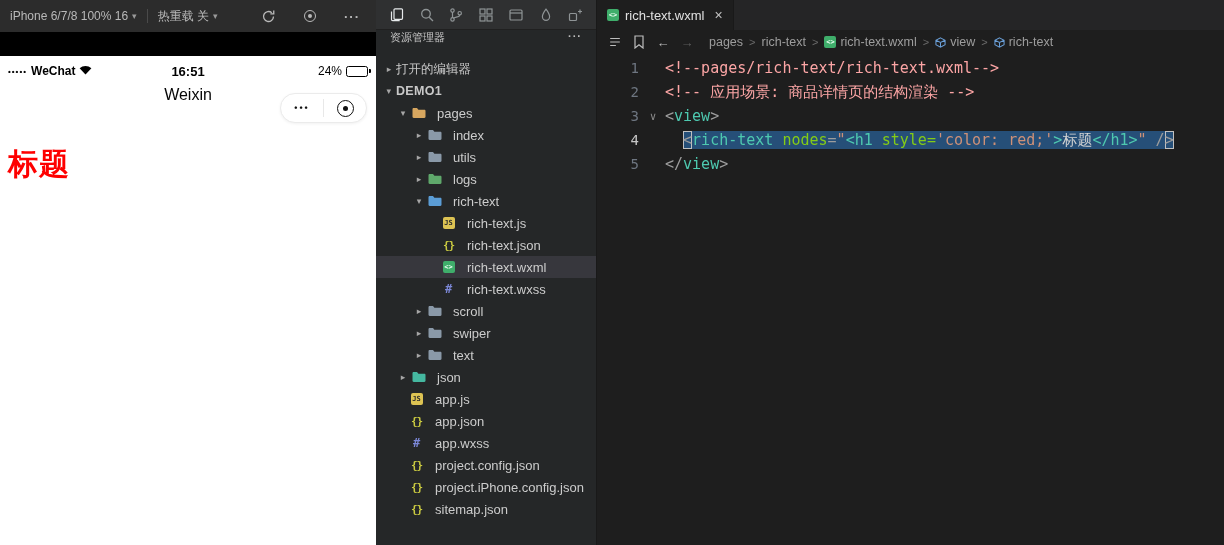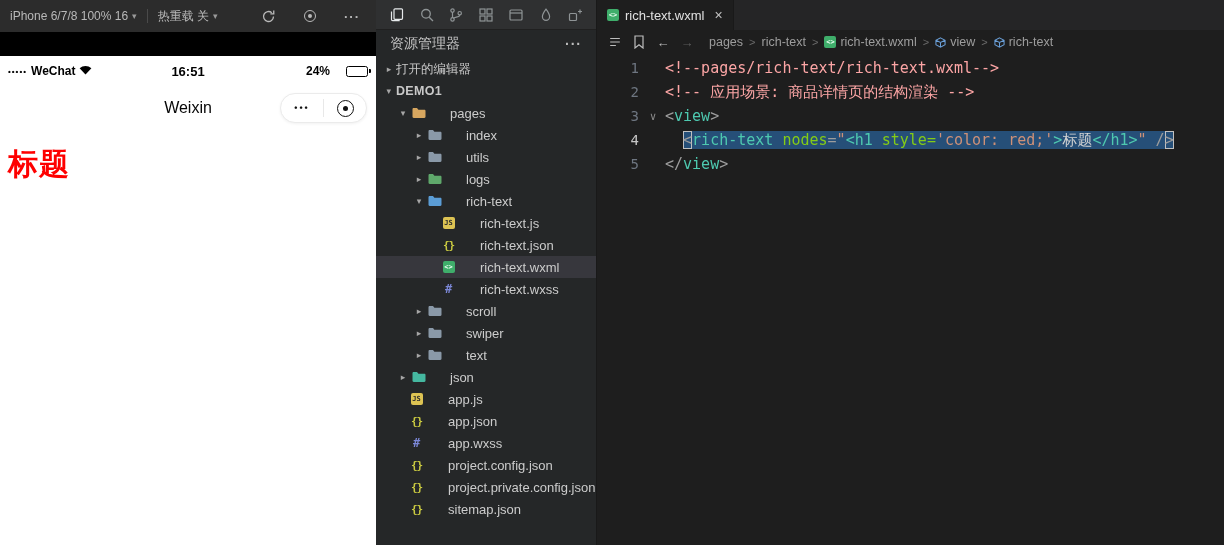--- a/index.html
+++ b/index.html
@@ -17,50 +17,50 @@
   .tb-icon:last-child{margin-right:4px}
   .rec-outer{width:12px;height:12px;border:1.5px solid #b9b9b9;border-radius:50%;display:inline-flex;align-items:center;justify-content:center}
   .rec-inner{width:4px;height:4px;background:#b9b9b9;border-radius:50%}
   .more-dots{font-size:13px;font-weight:bold;letter-spacing:1px}
   .sim-black{height:24px;flex:none;background:#000}
   .phone{flex:1;background:#fff;display:flex;flex-direction:column}
   .status-bar{height:30px;flex:none;display:flex;align-items:center;padding:0 8px;color:#000;position:relative}
   .sb-left{display:flex;align-items:center;gap:4px;font-size:12px;font-weight:700;z-index:1}
   .signal{font-size:8px;letter-spacing:1px}
   .sb-time{position:absolute;left:0;right:0;text-align:center;font-size:13px;font-weight:700}
-  .sb-right{margin-left:auto;display:flex;align-items:center;gap:16px;font-size:12px;font-weight:700;z-index:1}
+  .sb-right{margin-left:auto;display:flex;align-items:center;gap:4px;font-size:12px;font-weight:400;z-index:1}
   .battery{width:22px;height:11px;border:1px solid #000;border-radius:2.5px;position:relative;padding:1px}
   .battery::after{content:"";position:absolute;right:-4px;top:2.5px;width:2.5px;height:4px;background:#000;border-radius:0 1px 1px 0}
   .battery-fill{width:24%;height:100%;background:#000}
-  .nav-bar{height:44px;flex:none;position:relative;display:flex;align-items:center;justify-content:center}
+  .nav-bar{height:44px;flex:none;position:relative;display:flex;align-items:flex-start;justify-content:center}
   .nav-title{font-size:16px;color:#060606}
   .capsule{position:absolute;right:9px;top:7px;width:87px;height:30px;border:1px solid #ebebeb;border-radius:16px;background:#fff;display:flex;box-shadow:0 1px 3px rgba(0,0,0,.06)}
   .capsule-half{flex:1;display:flex;align-items:center;justify-content:center;cursor:pointer}
   .capsule-div{width:1px;background:#e8e8e8;margin:5px 0}
   .cap-dots{font-size:9px;letter-spacing:2px;color:#111;font-weight:bold}
   .cap-target{width:17px;height:17px;border:1.7px solid #111;border-radius:50%;display:flex;align-items:center;justify-content:center}
   .cap-target::after{content:"";width:5px;height:5px;background:#111;border-radius:50%}
   .page-body{flex:1;padding:14px 8px}
   .page-heading{color:#fe0000;font-size:30px;font-weight:bold;letter-spacing:1px}
 
   
   .explorer{width:221px;flex:none;background:#252728;display:flex;flex-direction:column;border-right:1px solid #191919;color:#ccc}
   .activity-bar{height:30px;flex:none;background:#2f3031;display:flex;align-items:center;justify-content:space-evenly;color:#8f9496;border-bottom:1px solid #202020}
   .ab-icon{display:inline-flex;width:18px;height:18px;align-items:center;justify-content:center;cursor:pointer}
   .ab-icon.active{color:#e6e9eb}
-  .explorer-header{height:28px;flex:none;display:flex;align-items:center;padding:0 14px;font-size:14px;color:#c3c3c3}
+  .explorer-header{height:28px;flex:none;display:flex;align-items:flex-start;padding:0 14px;font-size:11px;color:#c3c3c3}
   .explorer-more{margin-left:auto;font-weight:bold;color:#bdbdbd;letter-spacing:1px;cursor:pointer}
   .section-row{height:22px;flex:none;display:flex;align-items:center;font-size:12.5px;padding-left:6px;color:#c9c9c9;cursor:pointer}
   .section-row .chev{width:14px;flex:none;font-size:9px;text-align:center;color:#a6a6a6}
   .section-row.demo{font-weight:700;letter-spacing:.3px}
   .file-tree{flex:1;overflow:hidden}
   .tree-row{height:22px;display:flex;align-items:center;font-size:13px;cursor:pointer;white-space:nowrap}
   .tree-row.selected{background:#37373d}
   .chevron{width:14px;flex:none;font-size:9px;text-align:center;color:#a6a6a6}
-  .tree-icon{width:17px;flex:none;display:inline-flex;align-items:flex-end;justify-content:center;margin-right:23px}
+  .tree-icon{width:17px;flex:none;display:inline-flex;align-items:flex-end;justify-content:center;margin-right:10px}
   .fi{display:inline-flex;align-items:center;justify-content:center;font-weight:bold;font-family:"DejaVu Sans Mono","Liberation Mono",monospace}
   .fi-js{width:12px;height:12px;background:#ddc353;color:#2b2b2b;font-size:7px;border-radius:2px}
   .fi-json{color:#cbcb41;font-size:11px;letter-spacing:-1px}
   .fi-wxml{width:12px;height:12px;background:#3fae6b;color:#eafff2;font-size:7px;border-radius:2px}
   .fi-wxss{color:#7b87d6;font-size:12px}
   .fi-eslint{width:11px;height:11px;border:3px solid #8177d8;border-radius:50%}
 
   
   .editor{flex:1;min-width:0;display:flex;flex-direction:column;background:#1e1e1e}
   .tab-bar{height:30px;flex:none;background:#252526;display:flex}
@@ -338,21 +338,21 @@
       <div class="tree-row" style="padding-left: 32px;">
         <span class="tree-icon">
           <span class="fi fi-json">{}</span>
         </span>
         <span class="tree-label">project.config.json</span>
       </div>
       <div class="tree-row" style="padding-left: 32px;">
         <span class="tree-icon">
           <span class="fi fi-json">{}</span>
         </span>
-        <span class="tree-label">project.private.config.json</span>
+        <span class="tree-label">project.iPhone.config.json</span>
       </div>
       <div class="tree-row" style="padding-left: 32px;">
         <span class="tree-icon">
           <span class="fi fi-json">{}</span>
         </span>
         <span class="tree-label">sitemap.json</span>
       </div>
     </div>
 </div>
 

